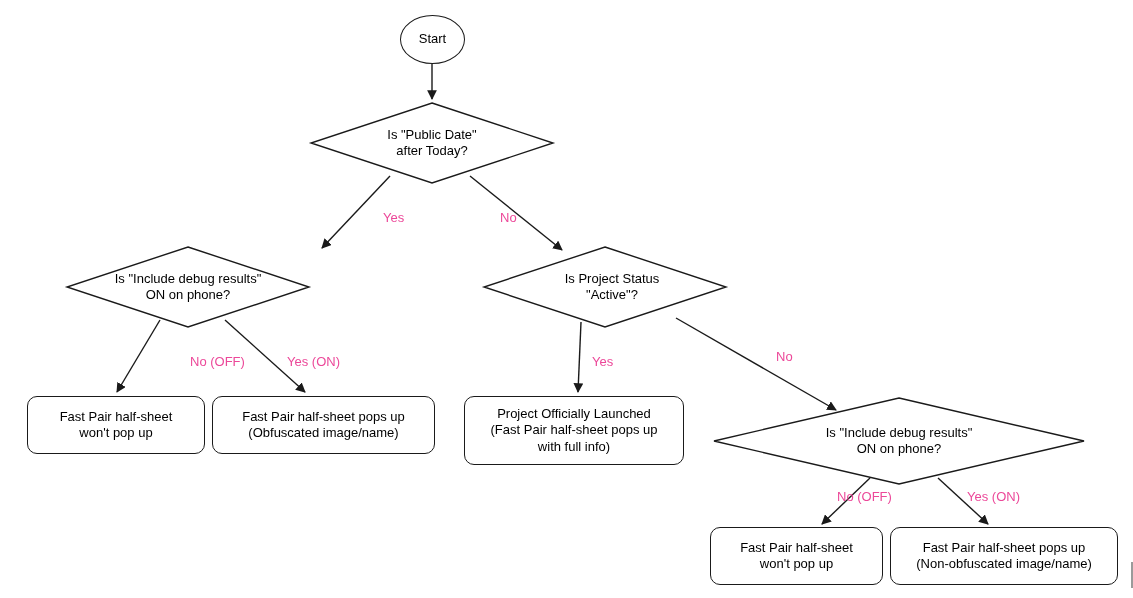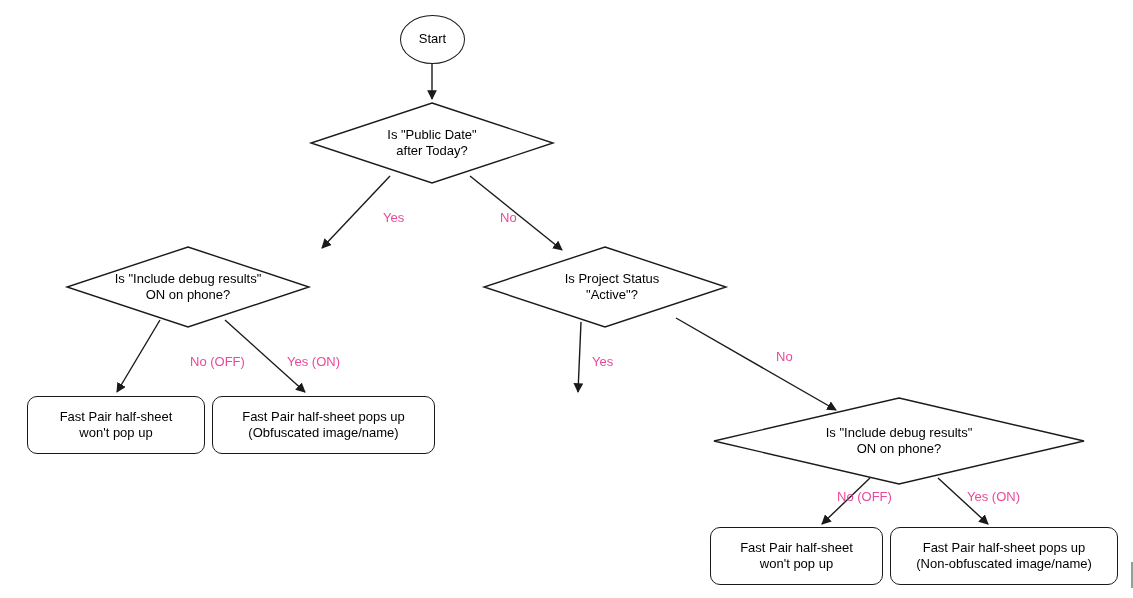--- a/index.html
+++ b/index.html
@@ -134,20 +134,25 @@
   <div class="node node-box" style="left:27px; top:396px; width:178px; height:58px;">
     <span>Fast Pair half-sheet
 won't pop up</span>
   </div>
 
   <div class="node node-box" style="left:212px; top:396px; width:223px; height:58px;">
     <span>Fast Pair half-sheet pops up
 (Obfuscated image/name)</span>
   </div>
 
+  <div class="node node-box" style="left:464px; top:396px; width:220px; height:69px;">
+    <span>Project Officially Launched
+(Fast Pair half-sheet pops up
+with full info)</span>
+  </div>
 
   <div class="node node-box" style="left:710px; top:527px; width:173px; height:58px;">
     <span>Fast Pair half-sheet
 won't pop up</span>
   </div>
 
   <div class="node node-box" style="left:890px; top:527px; width:228px; height:58px;">
     <span>Fast Pair half-sheet pops up
 (Non-obfuscated image/name)</span>
   </div>

